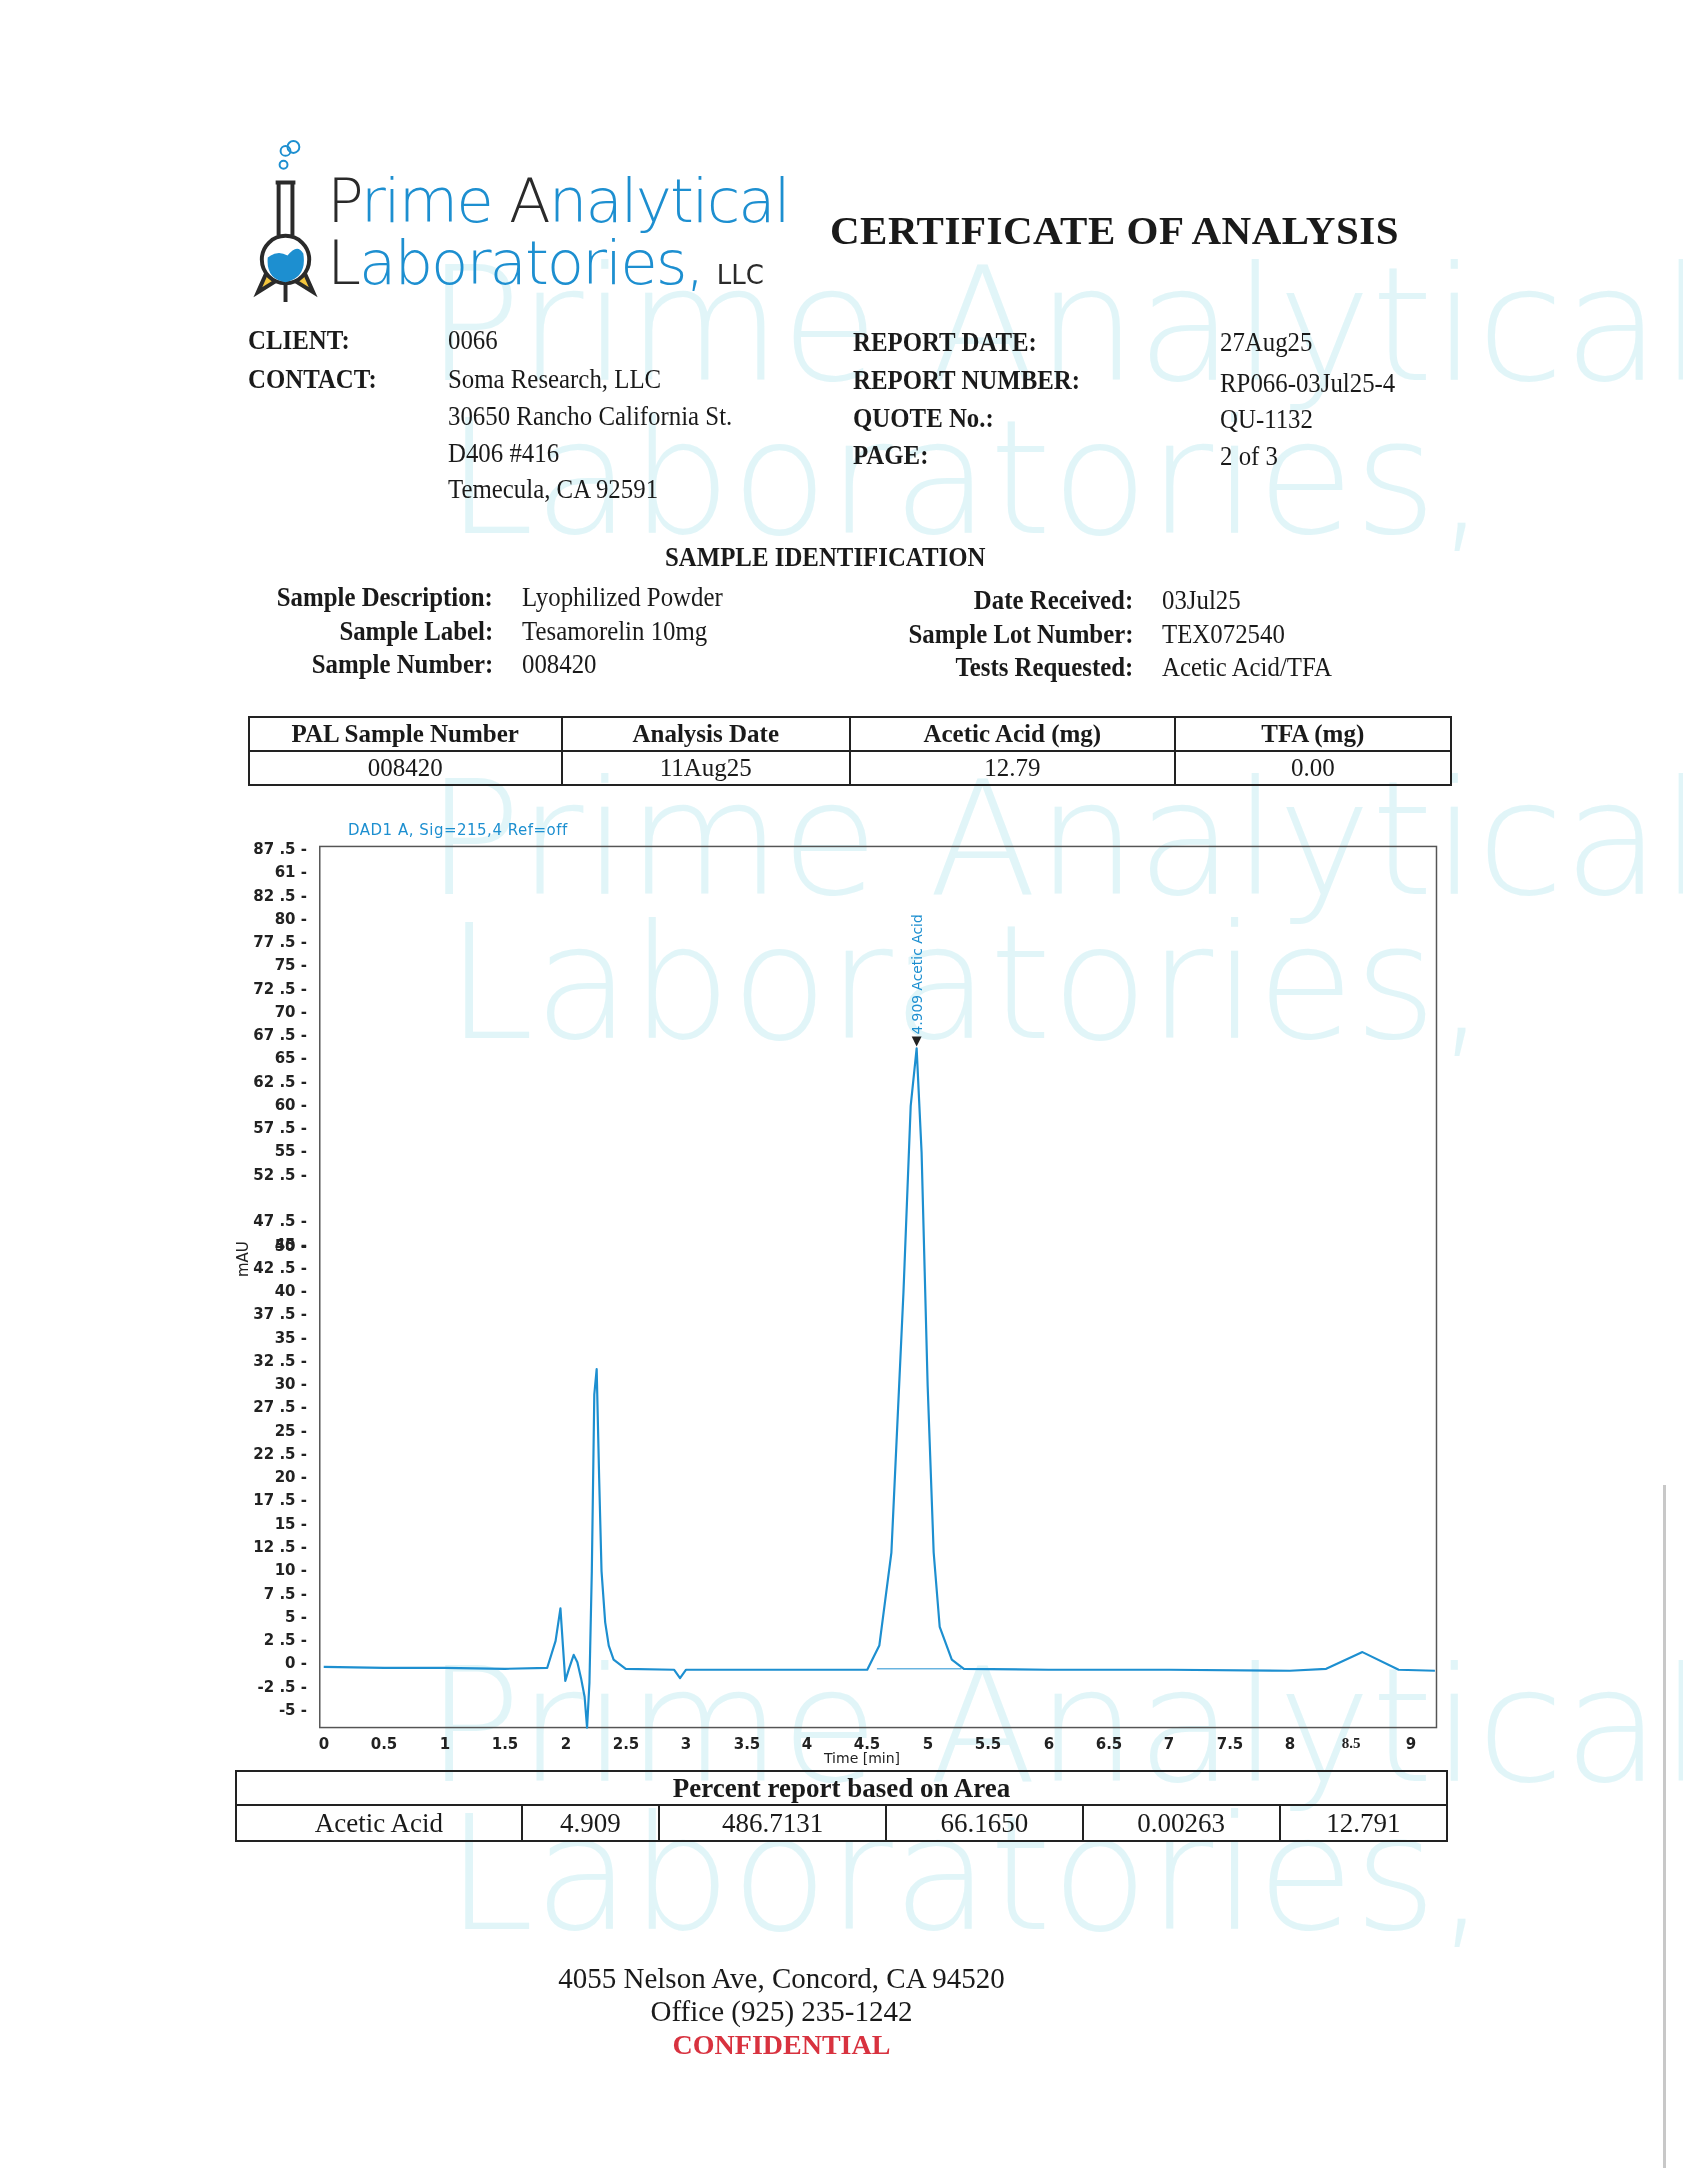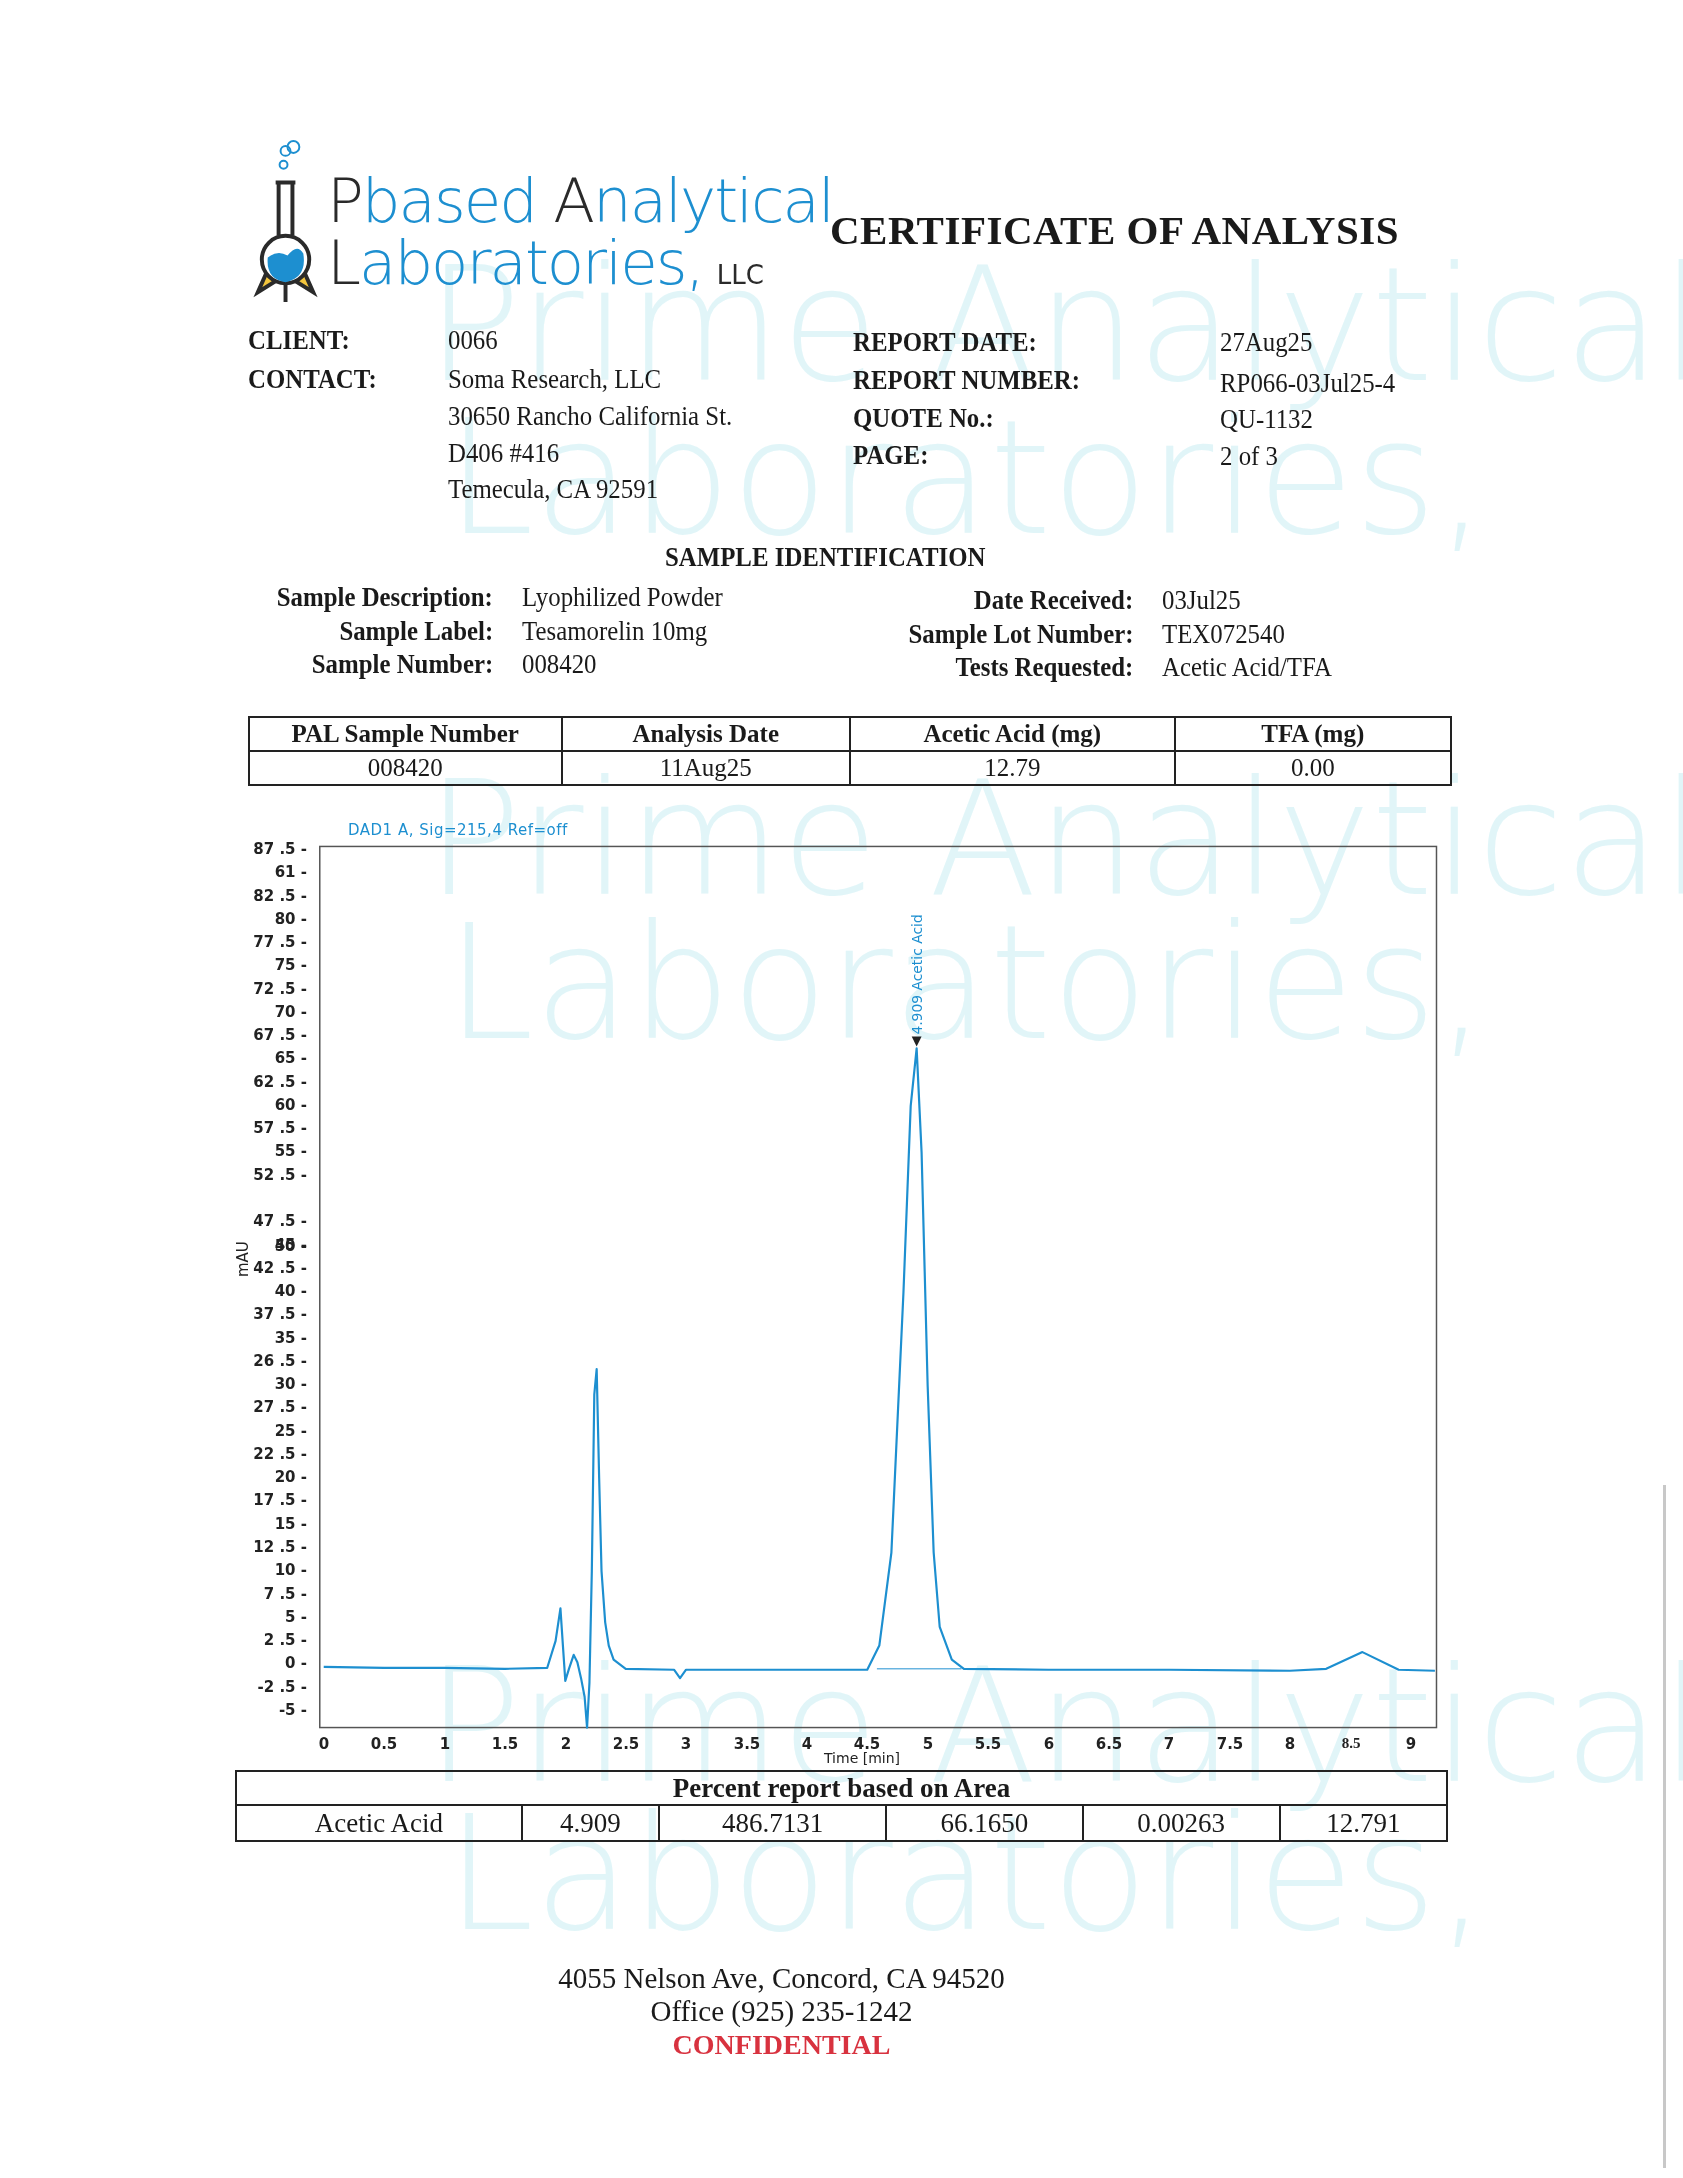--- a/index.html
+++ b/index.html
@@ -49,21 +49,21 @@
     <circle cx="46" cy="8" r="6" fill="none" stroke="#1d8fd0" stroke-width="2"></circle>
     <circle cx="36" cy="26" r="4" fill="none" stroke="#1d8fd0" stroke-width="2"></circle>
     <path d="M28 44 L48 44 M31 44 L31 98 M45 44 L45 98" stroke="#2a2a2a" stroke-width="4" fill="none"></path>
     <path d="M10 155 L22 128 L34 140 Z" fill="#f2c53d" stroke="#2a2a2a" stroke-width="4"></path>
     <path d="M66 155 L54 128 L42 140 Z" fill="#f2c53d" stroke="#2a2a2a" stroke-width="4"></path>
     <circle cx="38" cy="122" r="24" fill="#ffffff" stroke="#2a2a2a" stroke-width="4"></circle>
     <path d="M20 120 Q30 112 40 118 Q50 105 56 116 Q60 140 38 145 Q18 142 20 120 Z" fill="#1d8fd0"></path>
     <path d="M38 146 L38 165" stroke="#2a2a2a" stroke-width="4"></path>
   </svg>
 </div>
-<div class="abs logo-text lt1"><span class="dark">P</span><span class="blue">based </span><span class="dark">A</span><span class="blue">nalytical</span></div>
+<div class="abs logo-text lt1"><span class="dark">P</span><span class="blue">rime </span><span class="dark">A</span><span class="blue">nalytical</span></div>
 <div class="abs logo-text lt2"><span class="dark">L</span><span class="blue">aboratories,</span><span class="llc">LLC</span></div>
 
 <div class="abs title">CERTIFICATE OF ANALYSIS</div>
 
 <div class="abs hl" style="left:248px; top:325px;">CLIENT:</div>
 <div class="abs hv" style="left:448px; top:325px;">0066</div>
 <div class="abs hl" style="left:248px; top:364px;">CONTACT:</div>
 <div class="abs hv" style="left:448px; top:364px;">Soma Research, LLC</div>
 <div class="abs hv" style="left:448px; top:401px;">30650 Rancho California St.</div>
 <div class="abs hv" style="left:448px; top:438px;">D406 #416</div>
@@ -129,21 +129,21 @@
     <div class="ytick" style="left: 248px; top: 1119px;">57 .5 -</div>
     <div class="ytick" style="left: 248px; top: 1142px;">55 -</div>
     <div class="ytick" style="left: 248px; top: 1166px;">52 .5 -</div>
     <div class="ytick" style="left: 248px; top: 1189px; margin-top: 48px;">50 -</div>
     <div class="ytick" style="left: 248px; top: 1212px;">47 .5 -</div>
     <div class="ytick" style="left: 248px; top: 1236px;">45 -</div>
     <div class="ytick" style="left: 248px; top: 1259px;">42 .5 -</div>
     <div class="ytick" style="left: 248px; top: 1282px;">40 -</div>
     <div class="ytick" style="left: 248px; top: 1305px;">37 .5 -</div>
     <div class="ytick" style="left: 248px; top: 1329px;">35 -</div>
-    <div class="ytick" style="left: 248px; top: 1352px;">26 .5 -</div>
+    <div class="ytick" style="left: 248px; top: 1352px;">32 .5 -</div>
     <div class="ytick" style="left: 248px; top: 1375px;">30 -</div>
     <div class="ytick" style="left: 248px; top: 1398px;">27 .5 -</div>
     <div class="ytick" style="left: 248px; top: 1422px;">25 -</div>
     <div class="ytick" style="left: 248px; top: 1445px;">22 .5 -</div>
     <div class="ytick" style="left: 248px; top: 1468px;">20 -</div>
     <div class="ytick" style="left: 248px; top: 1491px;">17 .5 -</div>
     <div class="ytick" style="left: 248px; top: 1515px;">15 -</div>
     <div class="ytick" style="left: 248px; top: 1538px;">12 .5 -</div>
     <div class="ytick" style="left: 248px; top: 1561px;">10 -</div>
     <div class="ytick" style="left: 248px; top: 1585px;">7 .5 -</div>

